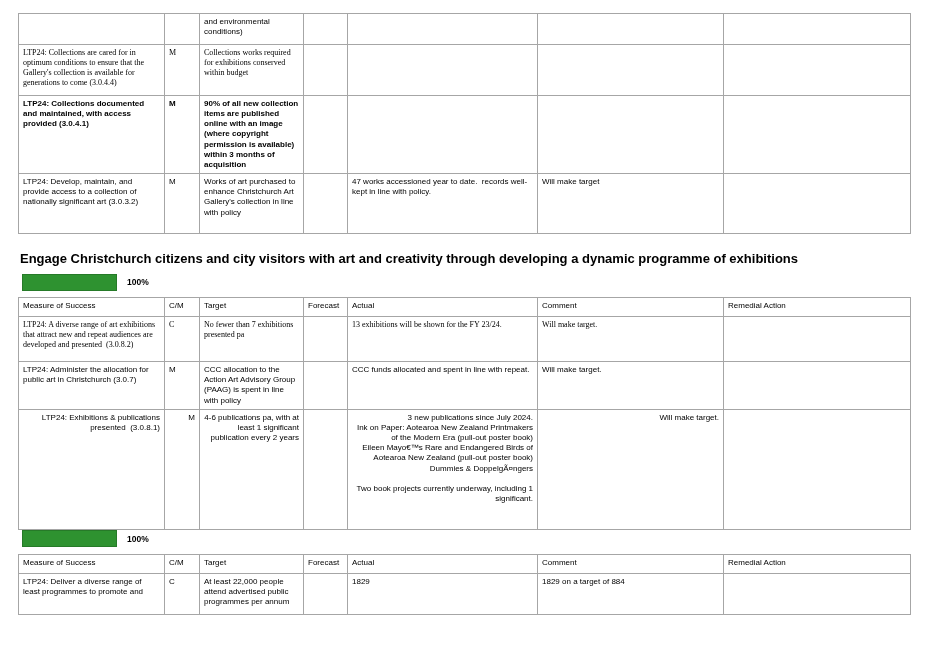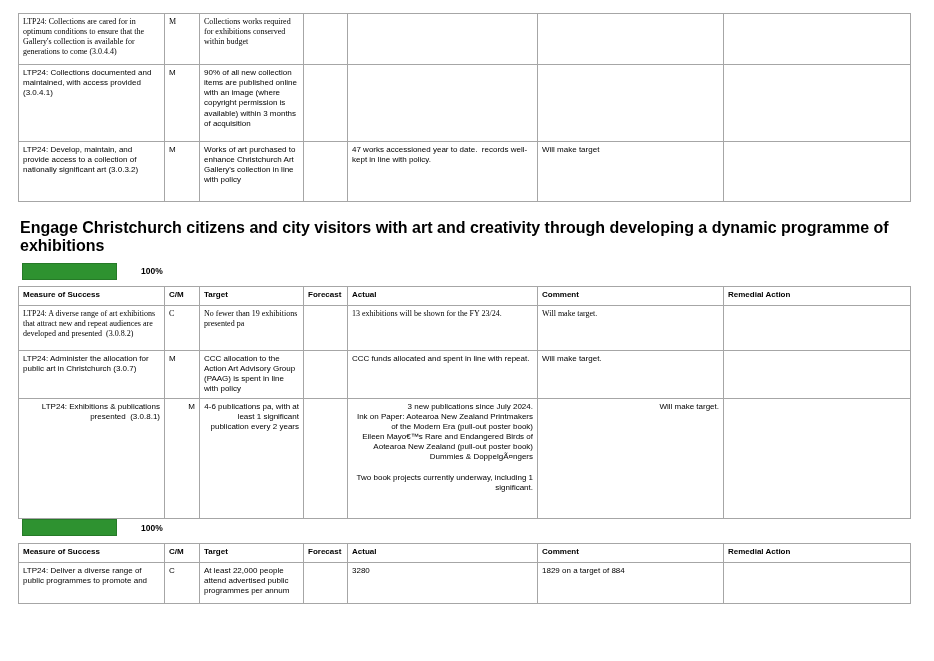--- a/index.html
+++ b/index.html
@@ -19,55 +19,55 @@
     font-size:8px;line-height:1.27;
   }
   table.report td, table.report th{
     border:1px solid var(--border);
     vertical-align:top;
     padding:3px 4px;
     white-space:pre-wrap;
     overflow-wrap:break-word;
   }
   table.report th{
-    text-align:left;font-size:8px;font-weight:bold;height:12px;
+    text-align:left;font-size:8px;font-weight:normal;height:12px;
   }
   col.c-measure{width:146px;}
   col.c-cm{width:35px;}
   col.c-target{width:104px;}
   col.c-forecast{width:44px;}
   col.c-actual{width:190px;}
   col.c-comment{width:186px;}
   col.c-remedial{width:187px;}
   .dot{
     width:11px;height:11px;border-radius:50%;
     background:var(--dot-green);
     margin:1px auto 0 auto;
   }
   .section-heading{
-    font-size:16px;font-weight:bold;
+    font-size:13px;font-weight:bold;
     margin:18px 0 7px 2px;
   }
   .section-heading.first{margin-top:17px;}
   .progress-row{
     display:flex;align-items:center;
     margin:0 0 6px 4px;height:18px;
   }
   .progress-fill{
     width:95px;height:17px;
     background:var(--bar-green);
     border:1px solid var(--bar-border);
     box-sizing:border-box;
   }
   .progress-label{
-    font-size:8.5px;font-weight:bold;margin-left:24px;
+    font-size:8.5px;font-weight:bold;margin-left:10px;
   }
   .h30 td{height:24px;}
   .h51 td{height:44px;font-family:Liberation Serif, serif;}
-  .h77 td{height:70px;}
+  .h77 td{height:70px;font-weight:bold;}
   .h60 td{height:53px;}
   .h45 td{height:38px;font-family:Liberation Serif, serif;}
   .h46 td{height:39px;}
   .h120 td{height:113px;text-align:right;}
   .h41 td{height:34px;}
 </style>
 </head>
 <body>
 
 <div class="page">
@@ -76,20 +76,29 @@
     <colgroup>
       <col class="c-measure">
         <col class="c-cm">
         <col class="c-target">
         <col class="c-forecast">
       <col class="c-actual">
         <col class="c-comment">
         <col class="c-remedial">
     </colgroup>
     <tbody>
+      <tr class="h30">
+        <td></td>
+        <td></td>
+        <td>and environmental conditions)</td>
+        <td></td>
+        <td></td>
+        <td></td>
+        <td></td>
+      </tr>
       <tr class="h51">
         <td>LTP24: Collections are cared for in optimum conditions to ensure that the Gallery's collection is available for generations to come (3.0.4.4)</td>
         <td>M</td>
         <td>Collections works required for exhibitions conserved within budget</td>
         <td><span class="dot"></span></td>
         <td></td>
         <td></td>
         <td></td>
       </tr>
       <tr class="h77">
@@ -137,21 +146,21 @@
         <th>Forecast</th>
         <th>Actual</th>
         <th>Comment</th>
         <th>Remedial Action</th>
       </tr>
     </thead>
     <tbody>
       <tr class="h45">
         <td>LTP24: A diverse range of art exhibitions that attract new and repeat audiences are developed and presented  (3.0.8.2)</td>
         <td>C</td>
-        <td>No fewer than 19 exhibitions presented pa</td>
+        <td>No fewer than 7 exhibitions presented pa</td>
         <td><span class="dot"></span></td>
         <td>13 exhibitions will be shown for the FY 23/24.</td>
         <td>Will make target.</td>
         <td></td>
       </tr>
       <tr class="h46">
         <td>LTP24: Administer the allocation for public art in Christchurch (3.0.7)</td>
         <td>M</td>
         <td>CCC allocation to the Action Art Advisory Group (PAAG) is spent in line with policy</td>
         <td><span class="dot"></span></td>
@@ -197,24 +206,24 @@
         <th>C/M</th>
         <th>Target</th>
         <th>Forecast</th>
         <th>Actual</th>
         <th>Comment</th>
         <th>Remedial Action</th>
       </tr>
     </thead>
     <tbody>
       <tr class="h41">
-        <td>LTP24: Deliver a diverse range of public programmes to promote and</td>
+        <td>LTP24: Deliver a diverse range of least programmes to promote and</td>
         <td>C</td>
         <td>At least 22,000 people attend advertised public programmes per annum</td>
         <td><span class="dot"></span></td>
-        <td>3280</td>
+        <td>1829</td>
         <td>1829 on a target of 884</td>
         <td></td>
       </tr>
     </tbody>
   </table>
 
 </div>
 
 </body></html>

